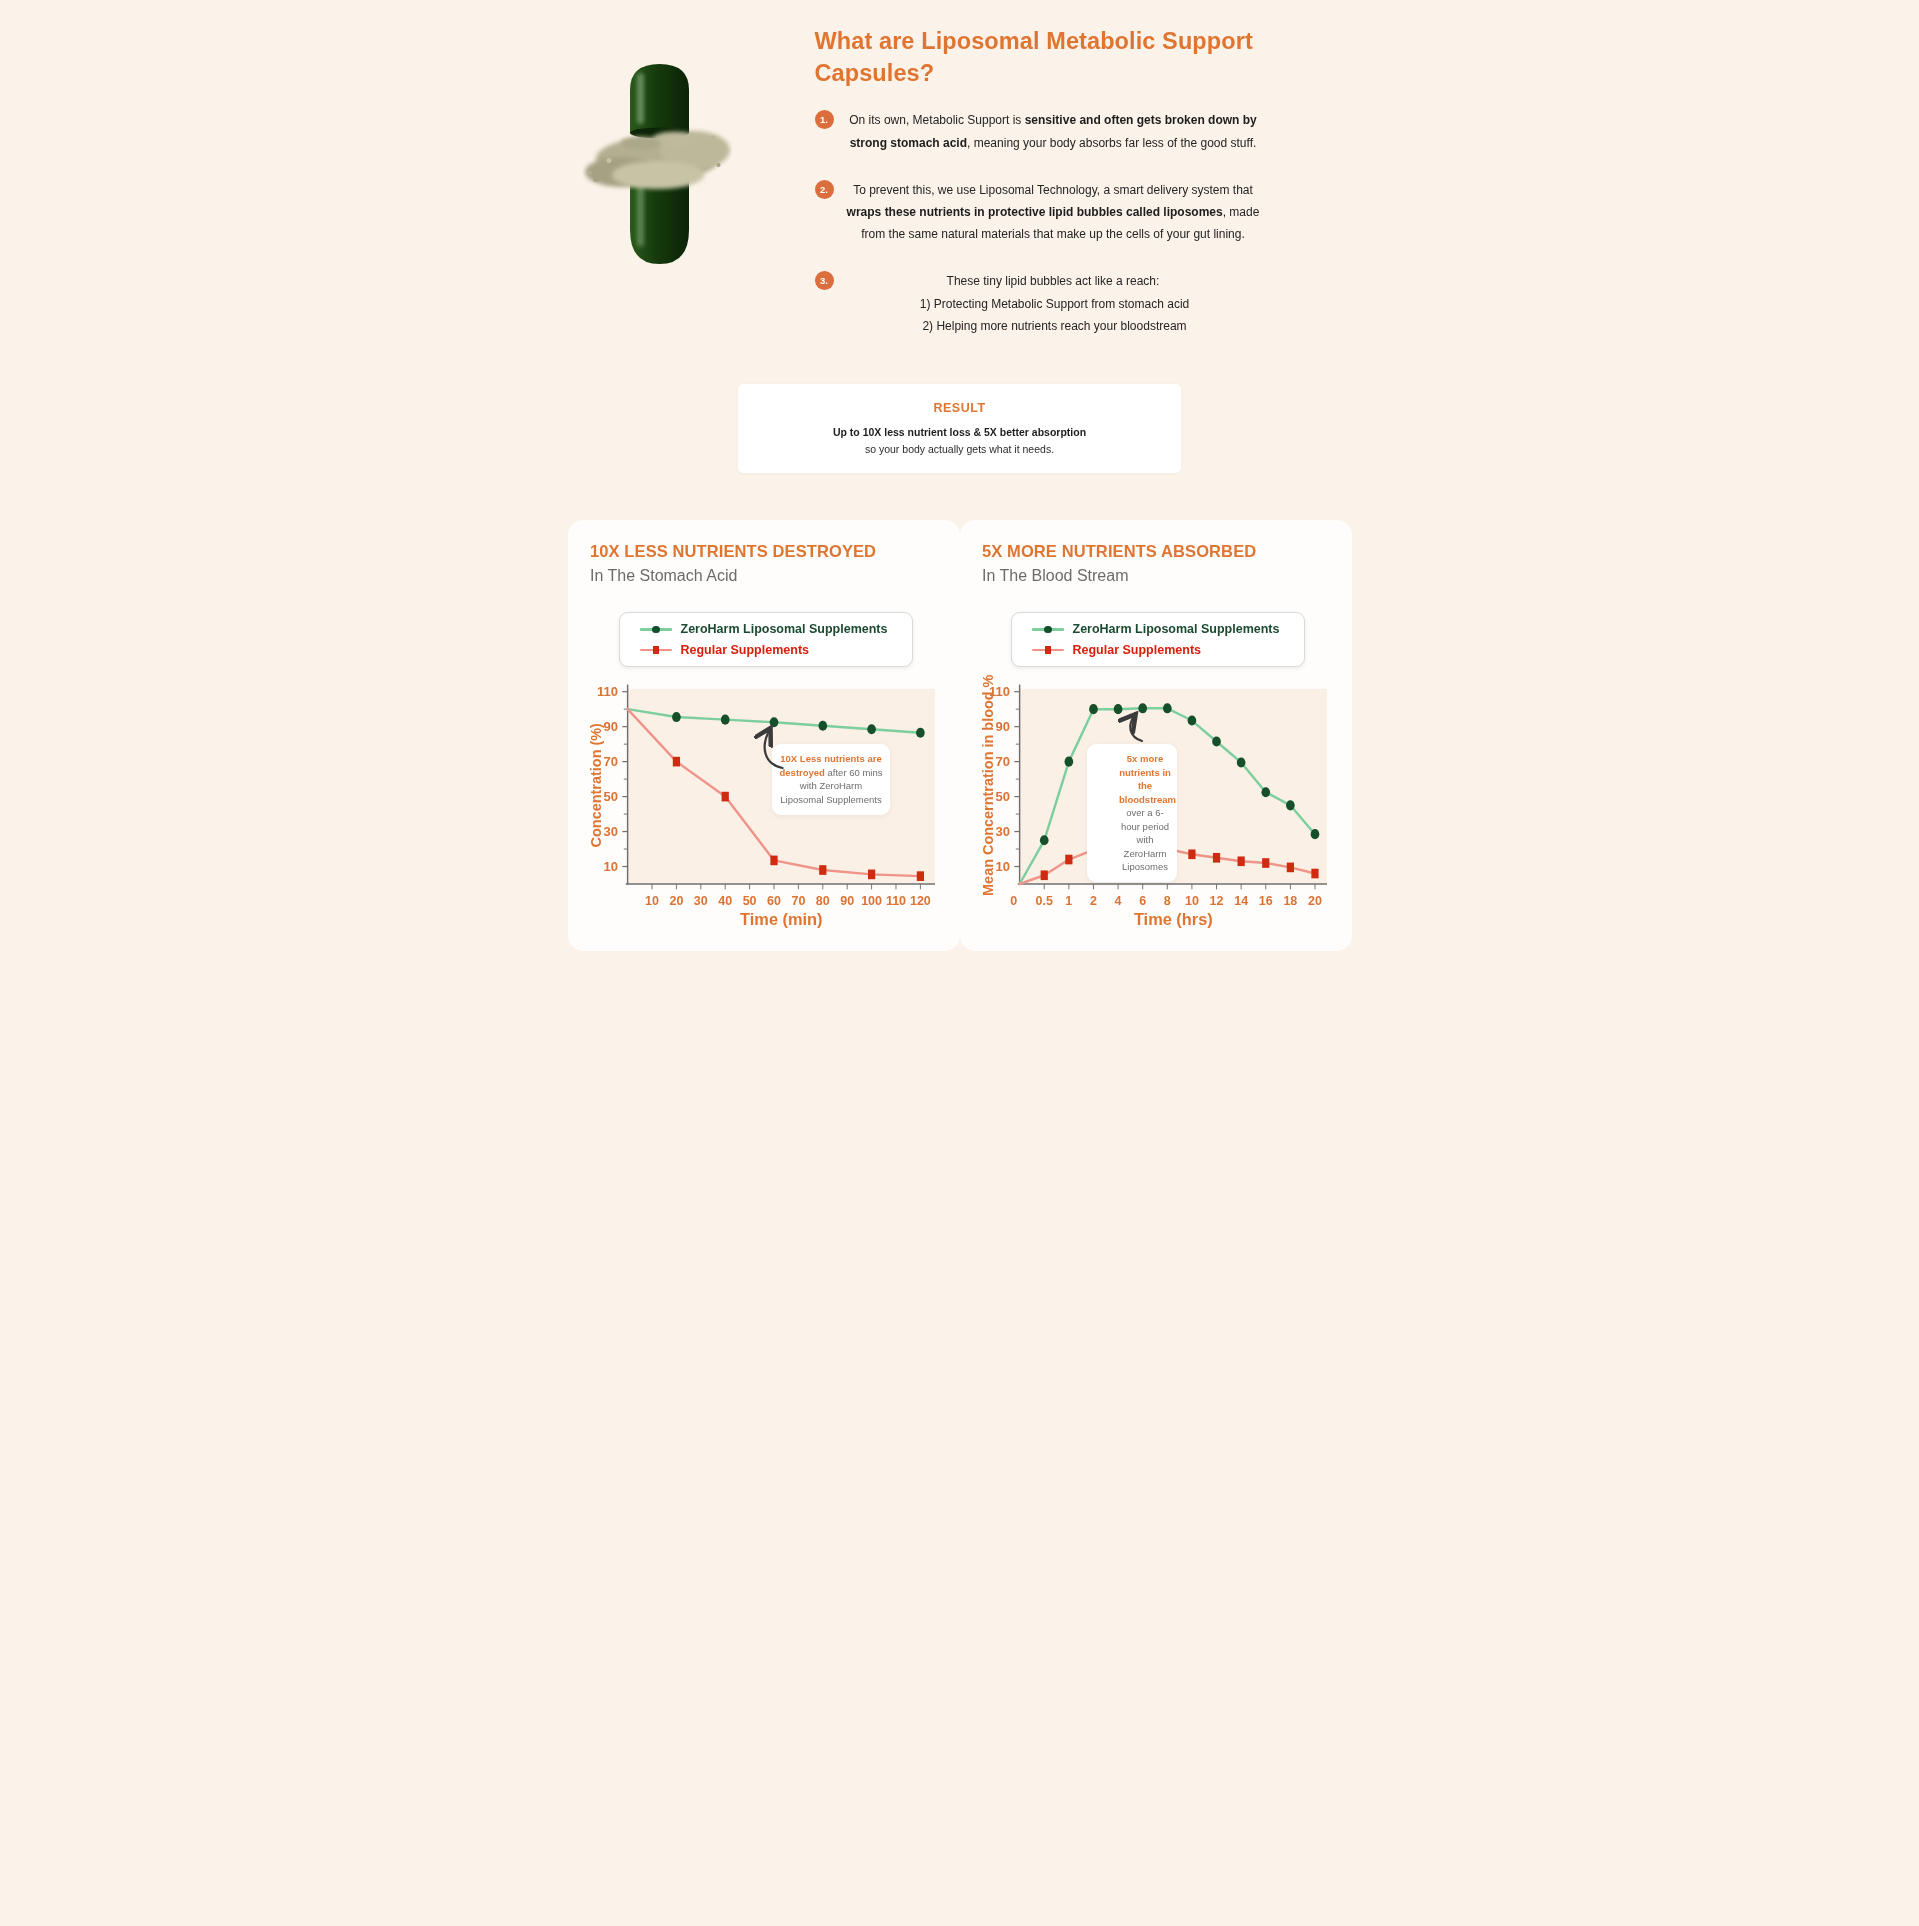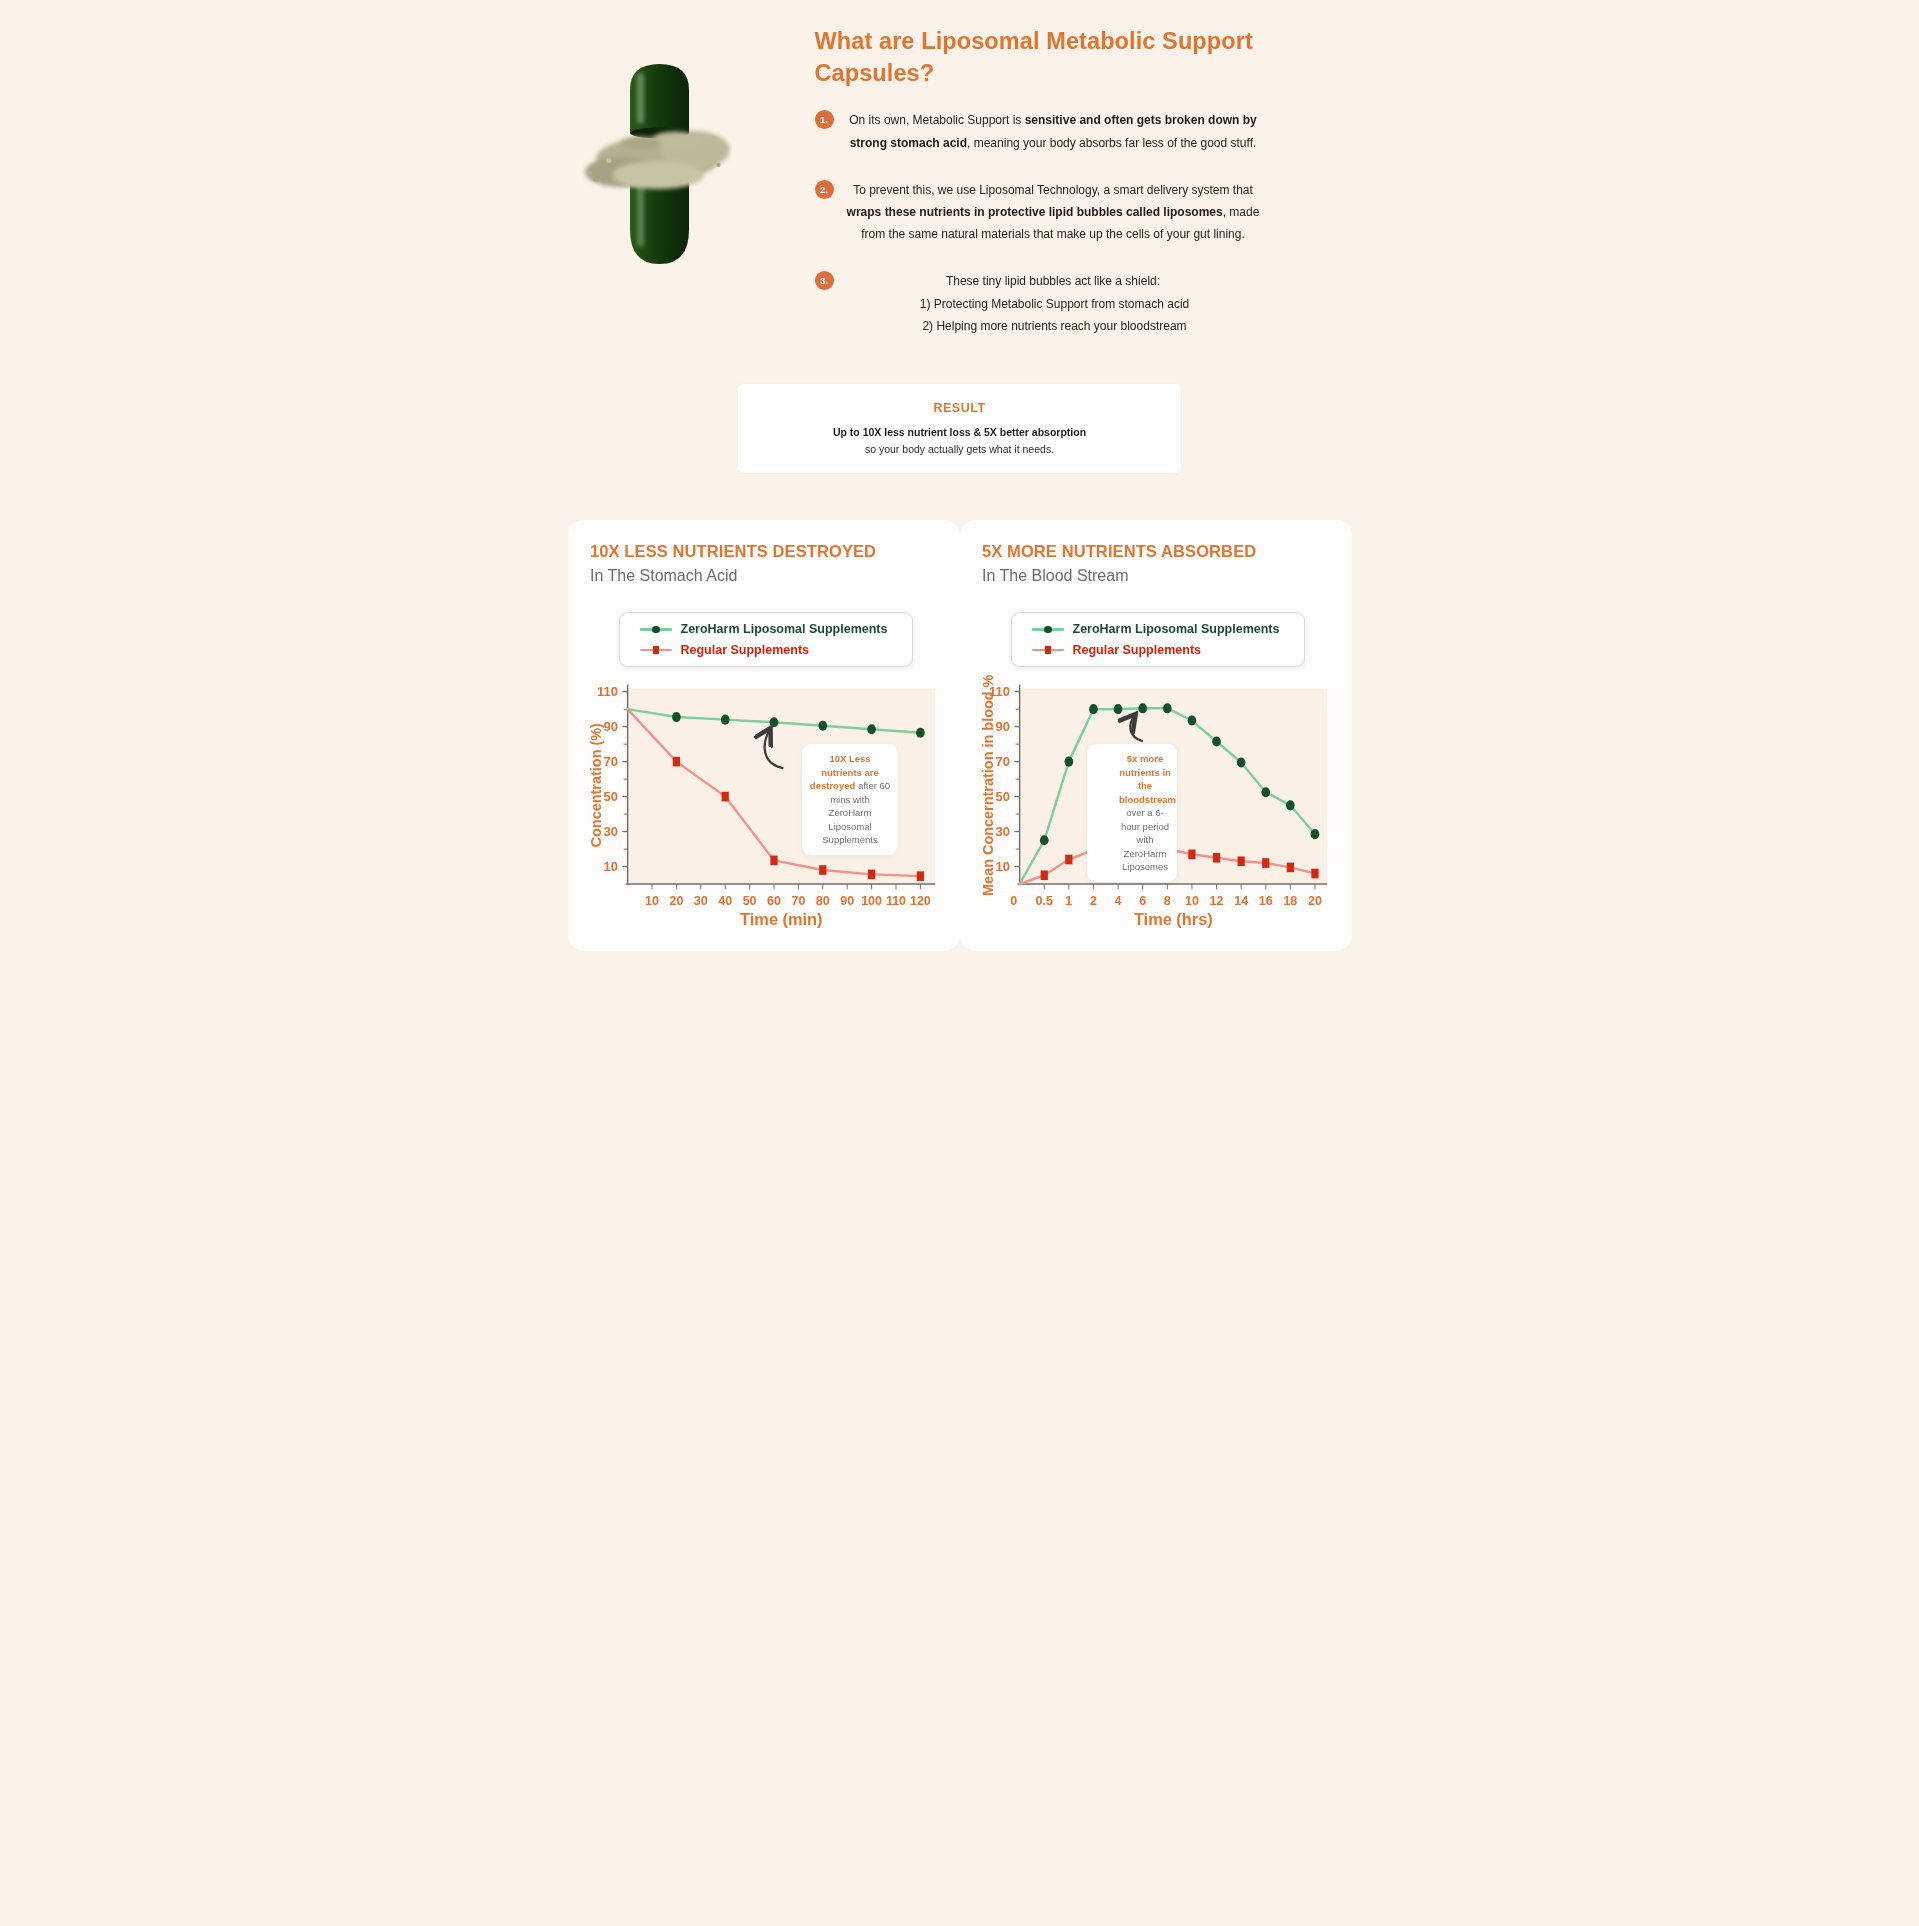--- a/index.html
+++ b/index.html
@@ -131,21 +131,21 @@
         <span class="badge">1.</span>
         <p class="step-text"><span>On its own, Metabolic Support is </span><b>sensitive and often gets broken down by strong stomach acid</b><span>, meaning your body absorbs far less of the good stuff.</span></p>
       </li>
       <li class="step">
         <span class="badge">2.</span>
         <p class="step-text"><span>To prevent this, we use Liposomal Technology, a smart delivery system that </span><b>wraps these nutrients in protective lipid bubbles called liposomes</b><span>, made from the same natural materials that make up the cells of your gut lining.</span></p>
       </li>
       <li class="step">
         <span class="badge">3.</span>
         <p class="step-text">
-          <span>These tiny lipid bubbles act like a shield:</span>
+          <span>These tiny lipid bubbles act like a reach:</span>
           <span class="subline">1) Protecting Metabolic Support from stomach acid</span>
           <span class="subline">2) Helping more nutrients reach your bloodstream</span>
         </p>
       </li>
     </ol>
   </div>
 </header>
 
 <section class="result-card">
   <h2 class="result-label">RESULT</h2>
@@ -230,21 +230,21 @@
           <polyline points="78,77.16814159292034 179.26984126984127,186.01769911504425 280.53968253968253,258.5840707964602 381.8095238095238,391.01769911504425 483.07936507936506,410.9734513274336 584.3492063492063,420.04424778761063 685.6190476190476,423.6725663716814" fill="none" stroke="#f0948a" stroke-width="5" stroke-linecap="round" stroke-linejoin="round"></polyline>
           <rect x="171.76984126984127" y="176.01769911504425" width="15" height="20" fill="#ce2b11"></rect>
           <rect x="273.03968253968253" y="248.5840707964602" width="15" height="20" fill="#ce2b11"></rect>
           <rect x="374.3095238095238" y="381.01769911504425" width="15" height="20" fill="#ce2b11"></rect>
           <rect x="475.57936507936506" y="400.9734513274336" width="15" height="20" fill="#ce2b11"></rect>
           <rect x="576.8492063492063" y="410.04424778761063" width="15" height="20" fill="#ce2b11"></rect>
           <rect x="678.1190476190476" y="413.6725663716814" width="15" height="20" fill="#ce2b11"></rect>
           <text x="397" y="526" text-anchor="middle" font-size="34" font-weight="700" fill="#df7530">Time (min)</text>
           <text x="22" y="235" text-anchor="middle" font-size="30" font-weight="700" fill="#df7530" transform="rotate(-90 22 235)">Concentration (%)</text>
         </svg>
-      <div class="callout" style="left:212px;top:72px;width:96px;">
+      <div class="callout" style="left:182px;top:72px;width:118px;">
         <span class="hl">10X Less nutrients are destroyed</span><span class="rest"> after 60 mins with ZeroHarm Liposomal Supplements</span>
       </div>
       <svg class="arrow-overlay" viewBox="0 0 694 530">
         <defs>
           <marker id="ah0" markerWidth="12" markerHeight="12" refX="7" refY="4.5" orient="auto">
             <path d="M0.5,0.5 L7.5,4.5 L0.5,8.5" fill="none" stroke="#3b3b3b" stroke-width="2" stroke-linecap="round"></path>
           </marker>
         </defs>
         <path d="M 385 192 C 348 184 340 150 360 114" fill="none" stroke="#3b3b3b" stroke-width="4.5" stroke-linecap="round" marker-end="url(#ah0)"></path>
       </svg>

